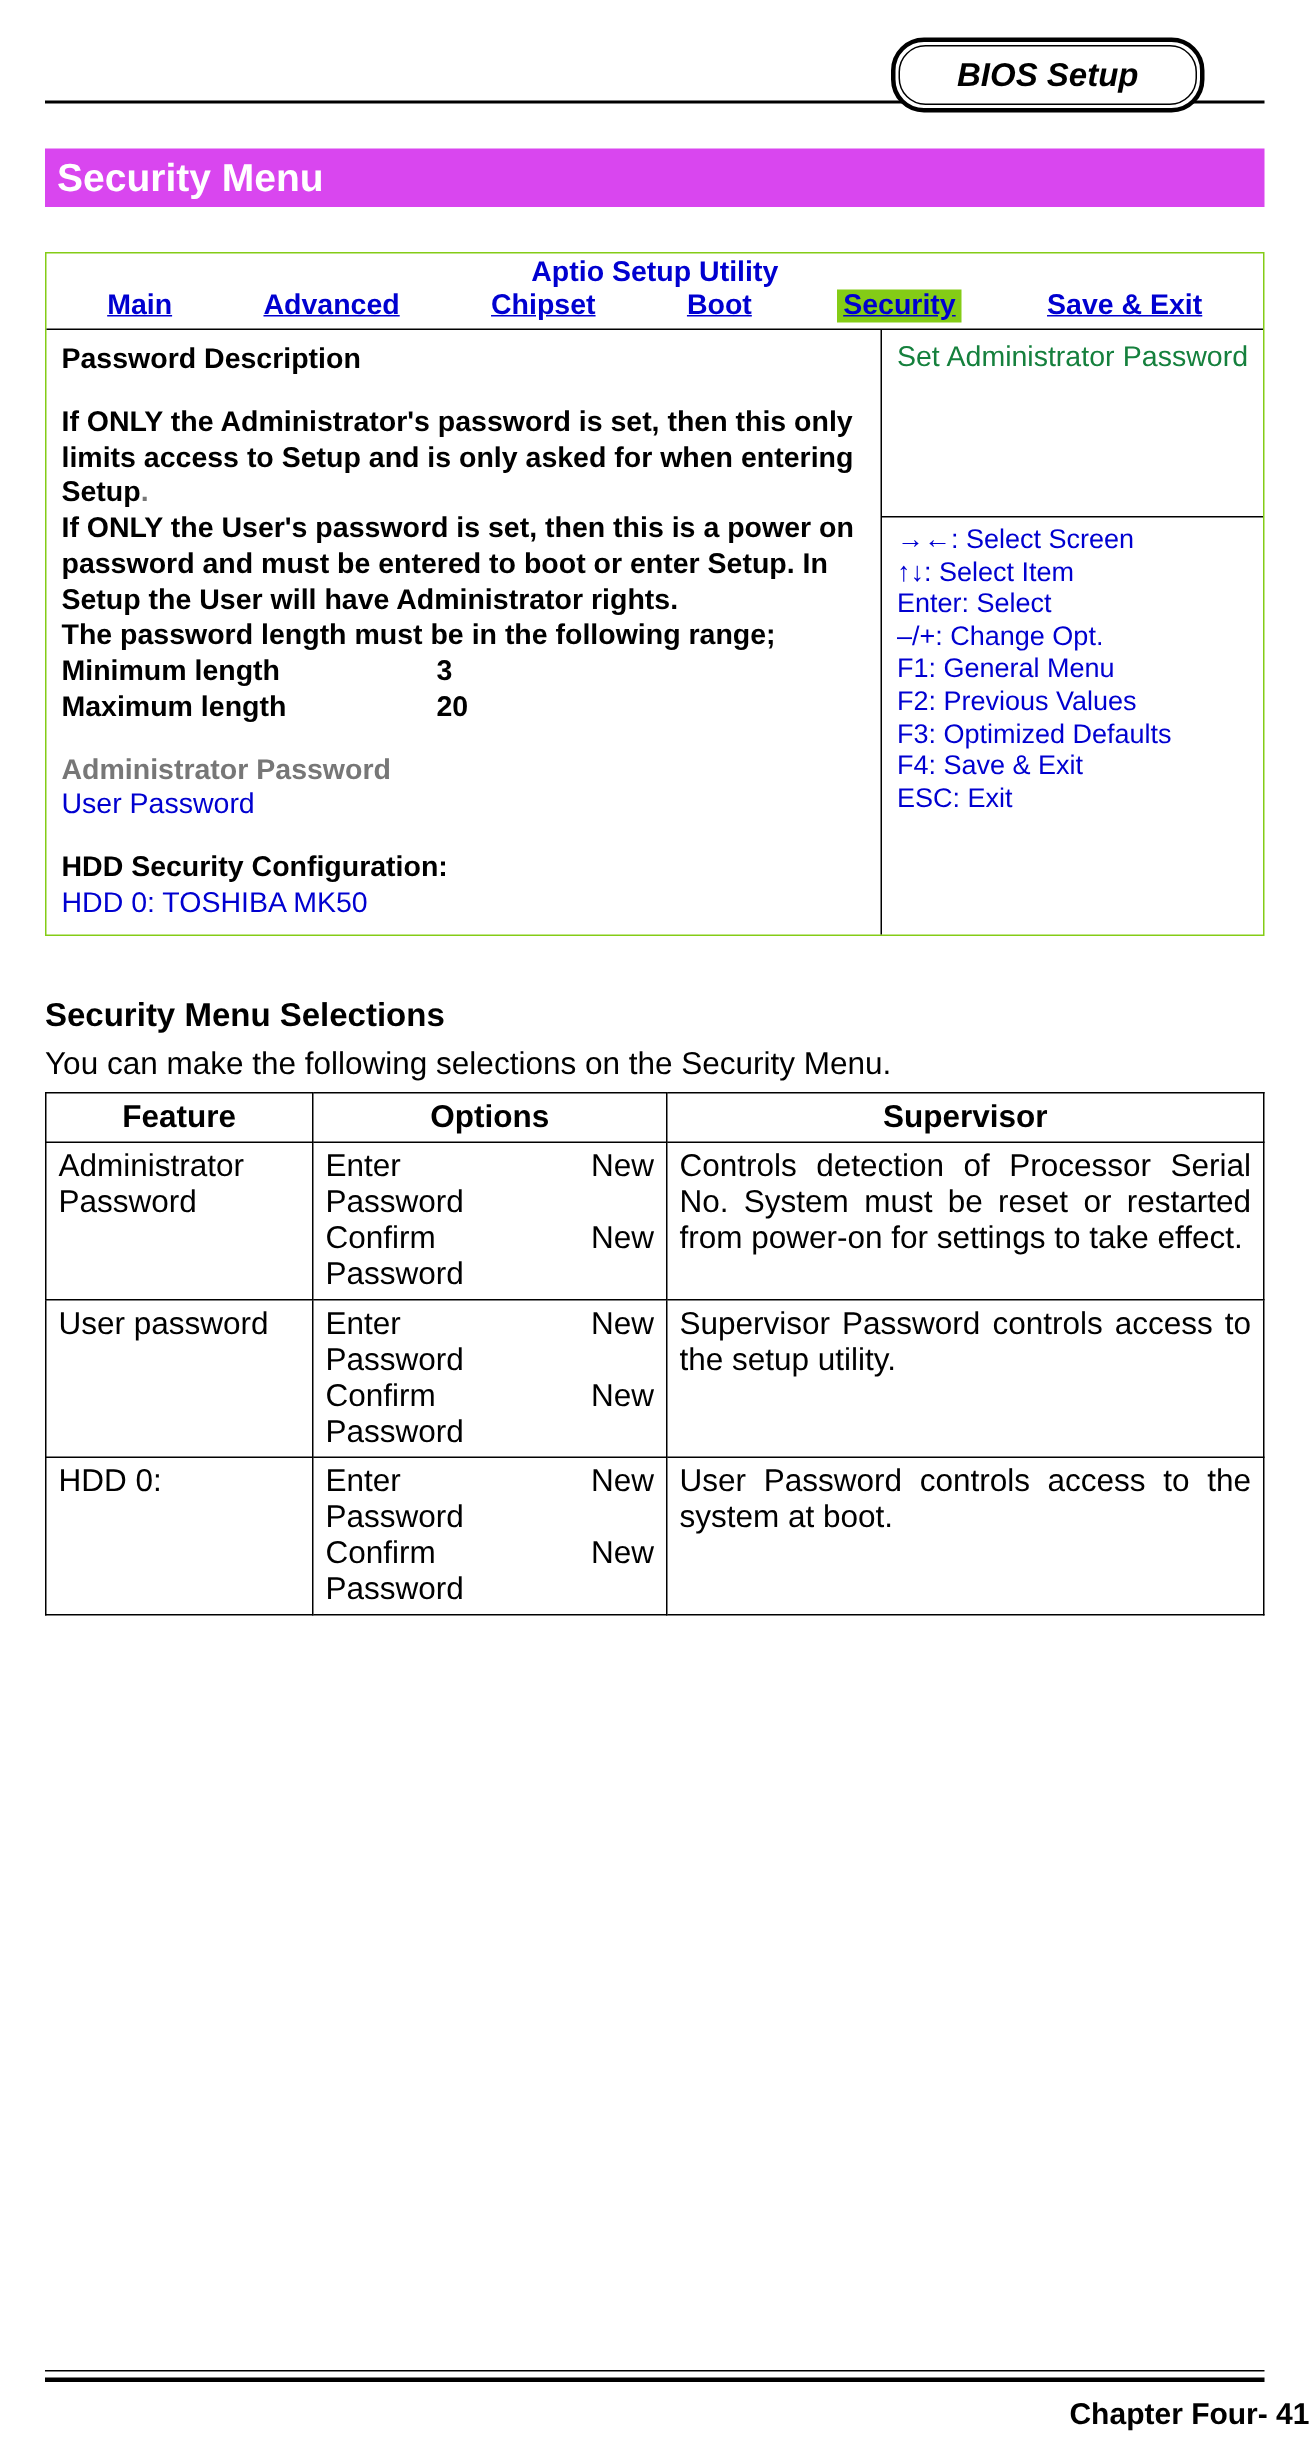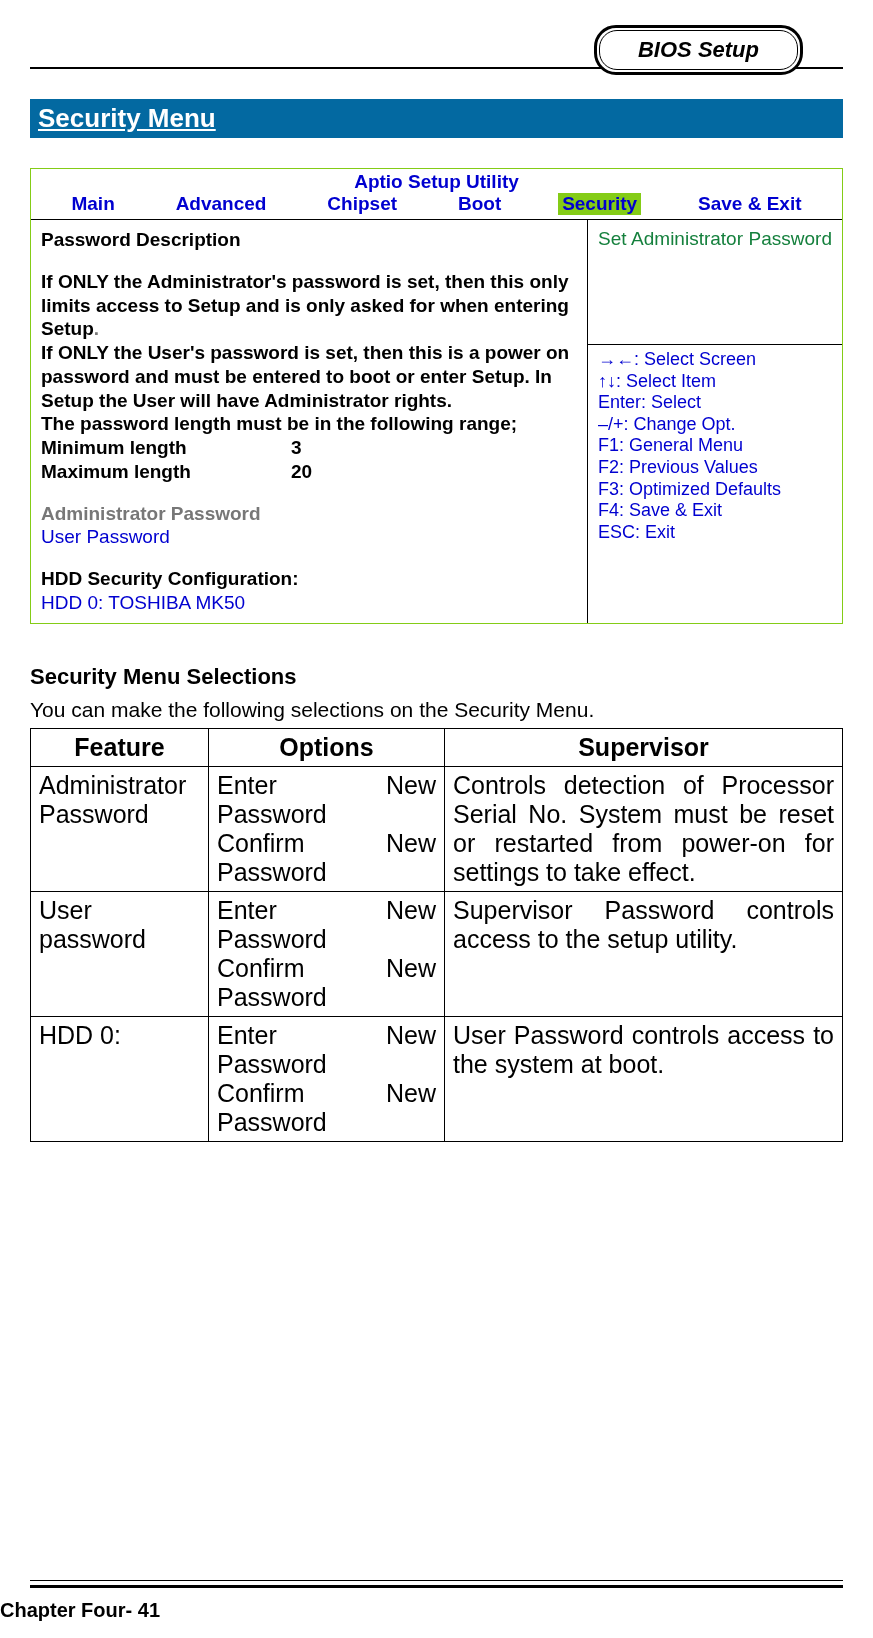--- a/index.html
+++ b/index.html
@@ -15,28 +15,27 @@
       min-height: 1638px;
       padding: 25px 30px 20px 30px;
       position: relative;
     }
     .header-title {
       font-size: 22px;
       font-weight: bold;
       font-style: italic;
     }
     .section-bar {
-      background: #0369a1;
+      background: #d946ef;
       color: #fff;
       font-size: 26px;
       font-weight: bold;
       padding: 4px 8px;
       margin-top: 30px;
       margin-bottom: 30px;
-      text-decoration: underline;
     }
     .bios-box {
       border: 1px solid #84cc16;
       margin-bottom: 40px;
     }
     .bios-header {
       text-align: center;
       color: #0000d0;
       font-weight: bold;
       font-size: 19px;
@@ -44,21 +43,21 @@
     }
     .bios-tabs {
       display: flex;
       justify-content: space-around;
       padding: 0 10px 4px 10px;
       color: #0000d0;
       font-weight: bold;
       font-size: 19px;
       border-bottom: 1px solid #000;
     }
-    .bios-tabs .tab { padding: 0 4px; }
+    .bios-tabs .tab { padding: 0 4px; text-decoration: underline; }
     .bios-tabs .tab.selected { background: #84cc16; }
     .bios-body {
       display: flex;
     }
     .bios-left {
       flex: 1;
       padding: 8px 10px;
       font-size: 19px;
       font-weight: bold;
       line-height: 1.25;
@@ -93,21 +92,21 @@
       font-weight: bold;
       margin-bottom: 8px;
     }
     .intro {
       font-size: 21px;
       margin-bottom: 6px;
     }
     table.selections {
       width: 100%;
       border-collapse: collapse;
-      font-size: 25px;
+      font-size: 21px;
       padding-left: 12px;
     }
     table.selections th, table.selections td {
       border: 1px solid #000;
       padding: 4px 8px;
       vertical-align: top;
     }
     table.selections th {
       text-align: center;
       font-weight: bold;
@@ -129,21 +128,21 @@
       left: 30px;
       right: 30px;
     }
     .footer-line-thin { height: 1px; background: #000; margin-bottom: 4px; }
     .footer-line-thick { height: 3px; background: #000; }
     .footer-text {
       position: absolute;
       bottom: 16px;
       left: 0;
       right: 0;
-      text-align: left;
+      text-align: right;
       font-size: 20px;
       font-weight: bold;
     }
   </style>
 </head>
 <body>
 
 <div class="page">
 
   <div style="float:right; border:3px solid #000; border-radius:22px; padding:2px; margin-right:40px; background:#fff;">

